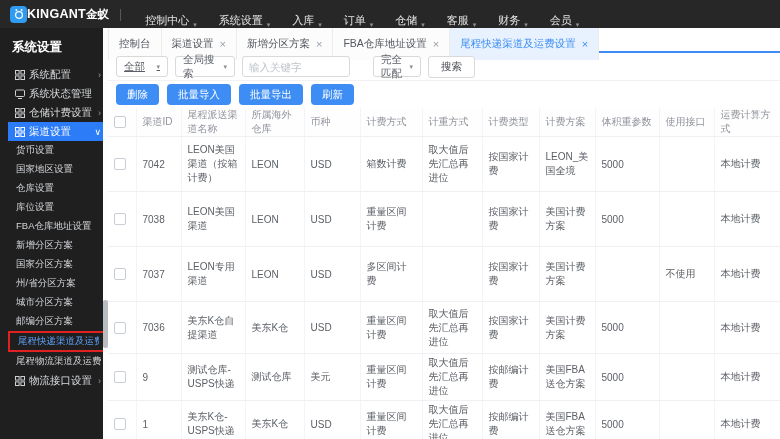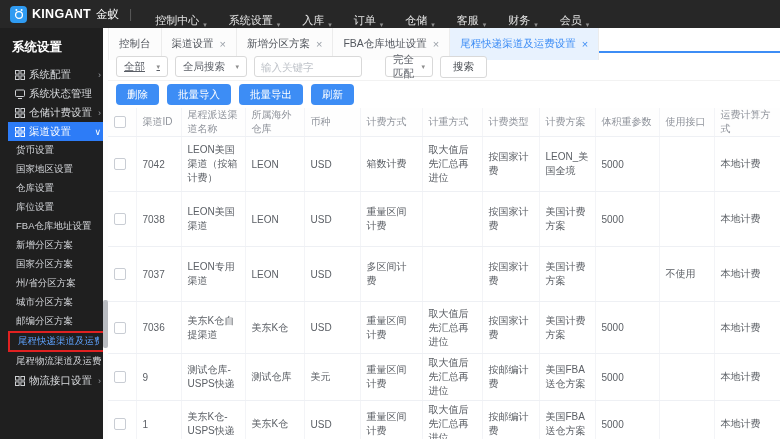--- a/index.html
+++ b/index.html
@@ -3,25 +3,25 @@
 <meta charset="utf-8">
 <style>
   * { margin:0; padding:0; box-sizing:border-box; }
   html,body { width:780px; height:439px; overflow:hidden; background:#fff;
     font-family:"Liberation Sans","DejaVu Sans",sans-serif; }
   .app { position:relative; width:780px; height:439px; }
 
   
   .topbar { position:absolute; top:0; left:0; right:0; height:28px; background:#272727;
     display:flex; align-items:center; padding:0 10px; z-index:5; }
-  .brand { display:flex; align-items:center; gap:5px; cursor:pointer; }
+  .brand { display:flex; align-items:center; cursor:pointer; }
   .logo-badge { width:17px; height:17px; background:#2f9bf2; border-radius:4px;
     display:flex; align-items:center; justify-content:center; }
   .brand-en { color:#fff; font-weight:bold; font-size:12.5px; letter-spacing:.3px; }
-  .brand-cn { color:#fff; font-weight:normal; font-size:11.5px; }
+  .brand-cn { color:#fff; font-weight:bold; font-size:11.5px; }
   .topbar-divider { color:#5a5a5a; font-size:12px; margin:0 12px 0 10px; }
   .top-menu { display:flex; align-items:center; }
   .top-menu-item { color:#e4e4e4; font-size:11px; padding:0 11px; height:28px;
     display:flex; align-items:flex-end; gap:4px; cursor:pointer; white-space:nowrap; }
   .caret { color:#8d8d8d; font-size:7px; line-height:1; }
 
   
   .sidebar { position:absolute; left:0; top:28px; bottom:0; width:108px; background:#1f1f1f; }
   .sidebar-title { color:#fff; font-weight:bold; font-size:12.5px; padding:11px 12px 9px; }
   .side-item { height:19px; display:flex; align-items:center; gap:4px; padding:0 7px;
@@ -48,21 +48,21 @@
   .tab:first-child { border-left:1px solid #ececec; }
   .tab.active { background:#e8f2fe; color:#3d8df5; }
   .tab .close { color:#9aa0a8; font-size:11px; line-height:1; }
   .tab.active .close { color:#3d8df5; }
 
   .filterbar { height:28px; display:flex; align-items:center; gap:7px; padding:0 8px;
     border-bottom:1px solid #f2f2f2; }
   .select { height:21px; border:1px solid #d9d9d9; border-radius:3px; background:#fff;
     display:flex; align-items:center; justify-content:space-between; padding:0 7px;
     font-size:10.5px; color:#5a5e66; cursor:pointer; }
-  .sel-scope { width:52px;text-decoration:underline; } .sel-field { width:72px; } .sel-match { width:48px; margin-left:16px; }
+  .sel-scope { width:52px;text-decoration:underline; } .sel-field { width:60px; } .sel-match { width:48px; margin-left:16px; }
   .kw-input { width:108px; height:21px; border:1px solid #d9d9d9; border-radius:3px;
     padding:0 6px; font-size:10.5px; color:#5a5e66; outline:none;
     font-family:"Liberation Sans","DejaVu Sans",sans-serif; }
   .kw-input::placeholder { color:#bfc3c9; }
   .btn-plain { height:22px; padding:0 12px; background:#fff; border:1px solid #d9d9d9;
     border-radius:3px; font-size:10.5px; color:#45494f; cursor:pointer;
     font-family:inherit; }
 
   .actionbar { height:27px; display:flex; align-items:center; gap:8px; padding:0 8px; }
   .btn-blue { height:21px; padding:0 11px; background:#3d8df5; color:#fff; border:none;

